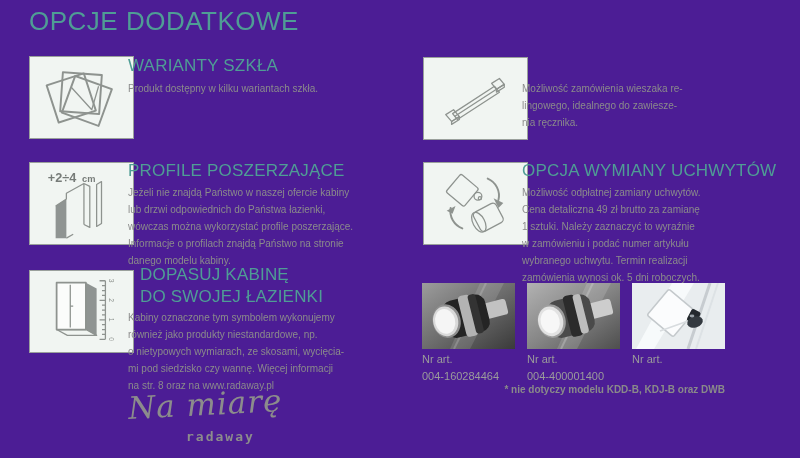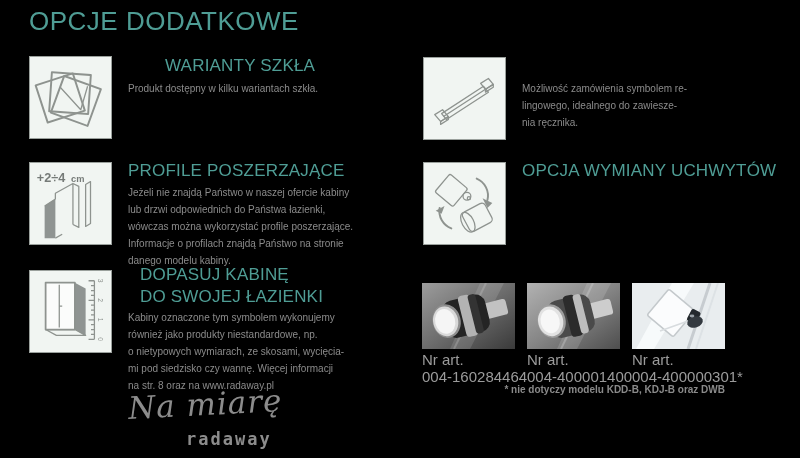--- a/index.html
+++ b/index.html
@@ -1,44 +1,44 @@
 <!DOCTYPE html>
 <html><head>
 <meta charset="utf-8">
 <style>
   * { margin:0; padding:0; box-sizing:border-box; }
   html,body { width:800px; height:458px; }
   body { font-family:"Liberation Sans", sans-serif; background:#edf2ef; overflow:hidden; }
-  .page { position:relative; width:800px; height:458px; background:#000000; }
+  .page { position:relative; width:800px; height:458px; background:#4c1d95; }
 
   .h1 { position:absolute; left:29px; top:6px; font-size:26px; font-weight:300;
         color:#4f9d95; letter-spacing:0.5px; }
 
-  .icon-box { position:absolute; width:83px; height:83px; border:1.5px solid #9aa09c;
+  .icon-box { position:absolute; width:105px; height:83px; border:1.5px solid #9aa09c;
               background:#f1f5f2; }
   .icon-box svg { display:block; width:100%; height:100%; }
 
   .sec-heading { position:absolute; font-size:17px; line-height:22px; color:#4f9d95;
                  font-weight:400; letter-spacing:0.2px; white-space:pre-line; }
   .sec-body { position:absolute; font-size:10px; line-height:17px; color:#8b8b8b;
               white-space:pre-line; }
 
   .photo { position:absolute; width:93px; height:66px; overflow:hidden; }
   .photo svg { display:block; width:100%; height:100%; }
 
-  .art-label { position:absolute; font-size:15px; line-height:17px; color:#9b9b9b;
+  .art-label { position:absolute; font-size:11px; line-height:17px; color:#9b9b9b;
                white-space:pre-line; }
   .footnote { position:absolute; right:75px; top:384px; font-size:10px; font-weight:600;
               color:#8a8a8a; }
 
   .logo-script { position:absolute; left:128px; top:386px; font-family:"DejaVu Serif", serif;
                  font-style:italic; font-size:31px; color:#8c8c8c; transform:rotate(-3deg);
                  letter-spacing:1px; }
   .logo-brand { position:absolute; left:186px; top:429px; font-family:"DejaVu Sans Mono", monospace;
-                font-size:17px; font-weight:600; letter-spacing:2px; color:#8c8c8c; }
+                font-size:13px; font-weight:600; letter-spacing:2px; color:#8c8c8c; }
 
   .ic { stroke:#8e938f; fill:none; stroke-width:2; stroke-linejoin:round; stroke-linecap:round; }
   .ic-thin { stroke:#8e938f; fill:none; stroke-width:1.3; stroke-linejoin:round; }
   .ic-fill { fill:#8f9492; stroke:none; }
   .ic-white { fill:#fbfcfb; stroke:#8e938f; stroke-width:1.8; stroke-linejoin:round; }
   .ic-num { font-family:"Liberation Sans", sans-serif; font-size:7px; fill:#8e938f; }
   .ic-lbl { font-family:"Liberation Sans", sans-serif; font-size:13px; font-weight:bold; fill:#767b78; }
   .ic-lbl-sm { font-family:"Liberation Sans", sans-serif; font-size:9.5px; font-weight:bold; fill:#767b78; }
 </style>
 </head>
@@ -49,21 +49,21 @@
   <div class="h1">OPCJE DODATKOWE</div>
 
   <div class="icon-box" style="left:29px; top:56px;">
     <svg viewBox="0 0 83 83">
       <rect class="ic" x="11" y="22" width="40" height="40" transform="rotate(-18 31 42)"></rect>
       <rect class="ic" x="21" y="17" width="40" height="40" transform="rotate(4 41 37)"></rect>
       <path class="ic-thin" d="M31 31 L52 54 L59 30"></path>
       <rect class="ic" x="27" y="25" width="40" height="40" transform="rotate(20 47 45)"></rect>
     </svg>
   </div>
-  <div class="sec-heading" style="left:128px; top:55px;margin-left:37px;">WARIANTY SZKŁA</div>
+  <div class="sec-heading" style="left:128px; top:55px;">WARIANTY SZKŁA</div>
   <div class="sec-body" style="left:128px; top:80px;">Produkt dostępny w kilku wariantach szkła.</div>
 
   <div class="icon-box" style="left:29px; top:162px;">
     <svg viewBox="0 0 83 83">
       <text class="ic-lbl" x="7" y="19">+2÷4</text>
       <text class="ic-lbl-sm" x="42" y="19">cm</text>
       <polygon class="ic-fill" points="15,44 26,37 26,77 15,77"></polygon>
       <path class="ic-thin" d="M15 44 L26 37 M26 37 L26 31 L44 21 L44 63 M44 21 L50 24 L50 66 L44 63 M26 77 L33 73"></path>
       <polygon class="ic-thin" points="57,22 62,19 62,62 57,65"></polygon>
     </svg>
@@ -104,40 +104,46 @@
   <div class="icon-box" style="left:423px; top:57px;">
     <svg viewBox="0 0 83 83">
       <polygon class="ic-thin" points="18,57 61,29 66,35 23,63" fill="#fbfcfb"></polygon>
       <path class="ic-thin" d="M20 60 L63 32"></path>
       <polygon class="ic-thin" points="11,58 19,53 25,60 17,65" fill="#fbfcfb"></polygon>
       <polygon class="ic-thin" points="17,65 25,60 25,63 17,68" fill="#fbfcfb"></polygon>
       <polygon class="ic-thin" points="58,26 66,21 71,27 63,32" fill="#fbfcfb"></polygon>
       <polygon class="ic-thin" points="63,32 71,27 71,30 63,35" fill="#fbfcfb"></polygon>
     </svg>
   </div>
-  <div class="sec-body" style="left:522px; top:80px;">Możliwość zamówienia symbolem re-
+  <div class="sec-body" style="left:522px; top:80px;">Możliwość zamówienia wieszaka re-
 lingowego, idealnego do zawiesze-
 nia ręcznika.</div>
 
   <div class="icon-box" style="left:423px; top:162px;">
     <svg viewBox="0 0 83 83">
       <rect class="ic-thin" x="16" y="16" width="24" height="24" rx="2" transform="rotate(40 28 28)" fill="#f1f5f2" stroke-width="2"></rect>
       <circle class="ic-thin" cx="44" cy="34" r="4"></circle>
       <circle class="ic-thin" cx="46" cy="36" r="1.6"></circle>
       <g transform="rotate(-28 52 57)">
         <rect class="ic-thin" x="42" y="46" width="26" height="22" rx="4" stroke-width="2"></rect>
         <ellipse class="ic-thin" cx="44" cy="57" rx="6" ry="11" stroke-width="2"></ellipse>
       </g>
       <path class="ic" d="M54 16 A19 19 0 0 1 65 38" stroke-width="2.2"></path>
       <polygon points="60,36 70,41 65,46" fill="#8e938f"></polygon>
       <path class="ic" d="M28 67 A19 19 0 0 1 16 46" stroke-width="2.2"></path>
       <polygon points="12,49 21,44 18,52" fill="#8e938f"></polygon>
     </svg>
   </div>
   <div class="sec-heading" style="left:522px; top:160px;">OPCJA WYMIANY UCHWYTÓW</div>
+  <div class="sec-body" style="left:522px; top:184px;">Możliwość odpłatnej zamiany uchwytów.
+Cena detaliczna 49 zł brutto za zamianę
+1 sztuki. Należy zaznaczyć to wyraźnie
+w zamówieniu i podać numer artykułu
+wybranego uchwytu. Termin realizacji
+zamówienia wynosi ok. 5 dni roboczych.</div>
 
   <div class="photo" style="left:422px; top:283px;">
     <svg viewBox="0 0 93 66">
       <defs>
         <linearGradient id="pg1" x1="0" y1="0" x2="1" y2="1">
           <stop offset="0" stop-color="#9c9c9c"></stop>
             <stop offset="0.5" stop-color="#6d6d6d"></stop>
             <stop offset="1" stop-color="#3a3a3a"></stop>
         </linearGradient>
       </defs>
@@ -189,17 +195,17 @@
       <g>
         <rect x="57" y="27" width="10" height="13" rx="2" transform="rotate(28 62 33)" fill="#23282d"></rect>
         <ellipse cx="63" cy="39" rx="8" ry="5.5" transform="rotate(-18 63 39)" fill="#343a40"></ellipse>
         <ellipse cx="60" cy="33" rx="2.4" ry="1.4" fill="#9aa1a8"></ellipse>
       </g>
     </svg>
   </div>
 
   <div class="art-label" style="left:422px; top:351px;"><span>Nr art.</span><br><span>004-160284464</span></div>
   <div class="art-label" style="left:527px; top:351px;"><span>Nr art.</span><br><span>004-400001400</span></div>
-  <div class="art-label" style="left:632px; top:351px;"><span>Nr art.</span><br><span>004-400000301*</span></div>
+  <div class="art-label" style="left:632px; top:351px;"><span>Nr art.</span><br></div>
 
   <div class="footnote">* nie dotyczy modelu KDD-B, KDJ-B oraz DWB</div>
 
 </div>
 
 </body></html>

